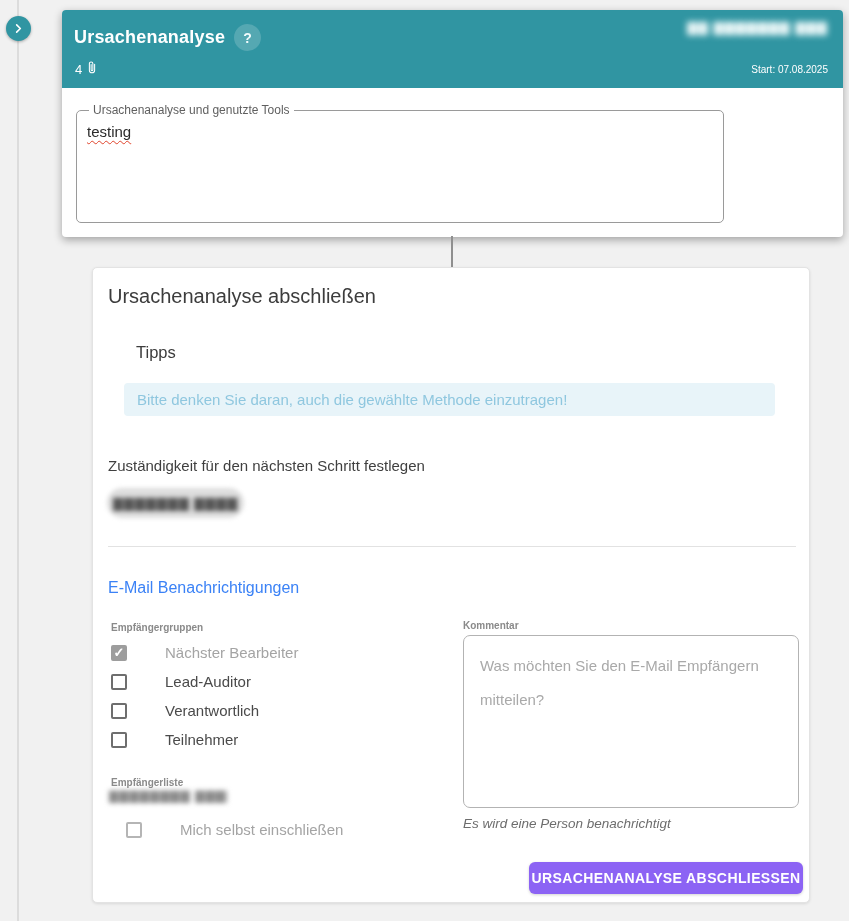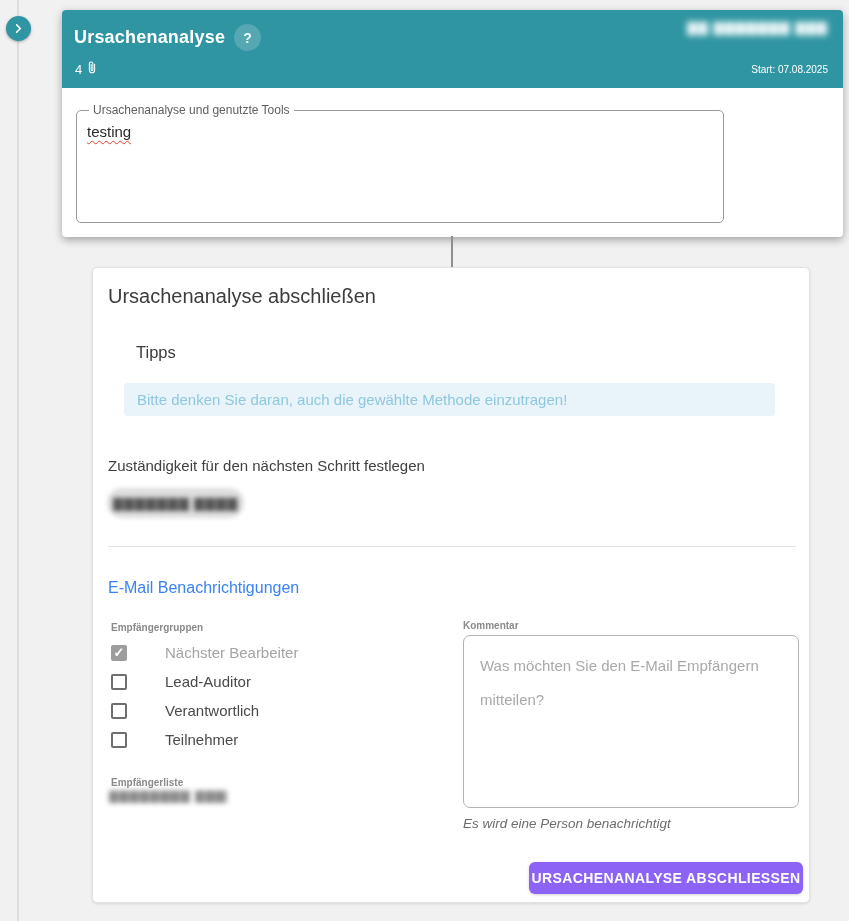--- a/index.html
+++ b/index.html
@@ -240,20 +240,24 @@
       </div>
       <div class="check-row">
         <span class="checkbox"></span>
         <span class="check-label">Teilnehmer</span>
       </div>
     </div>
 
     <div class="small-label recipients-label">Empfängerliste</div>
     <div class="recipients-redacted">▇▇▇▇▇▇▇▇ ▇▇▇▇▇</div>
 
+    <div class="include-self-row check-row disabled">
+      <span class="checkbox disabled-box"></span>
+      <span class="check-label">Mich selbst einschließen</span>
+    </div>
 
     <div class="small-label comment-label">Kommentar</div>
     <textarea class="comment-area" placeholder="Was möchten Sie den E-Mail Empfängern mitteilen?" style=""></textarea>
     <div class="notify-note">Es wird eine Person benachrichtigt</div>
 
     <button class="submit-btn">URSACHENANALYSE ABSCHLIESSEN</button>
   </div>
 
 </div>
 

